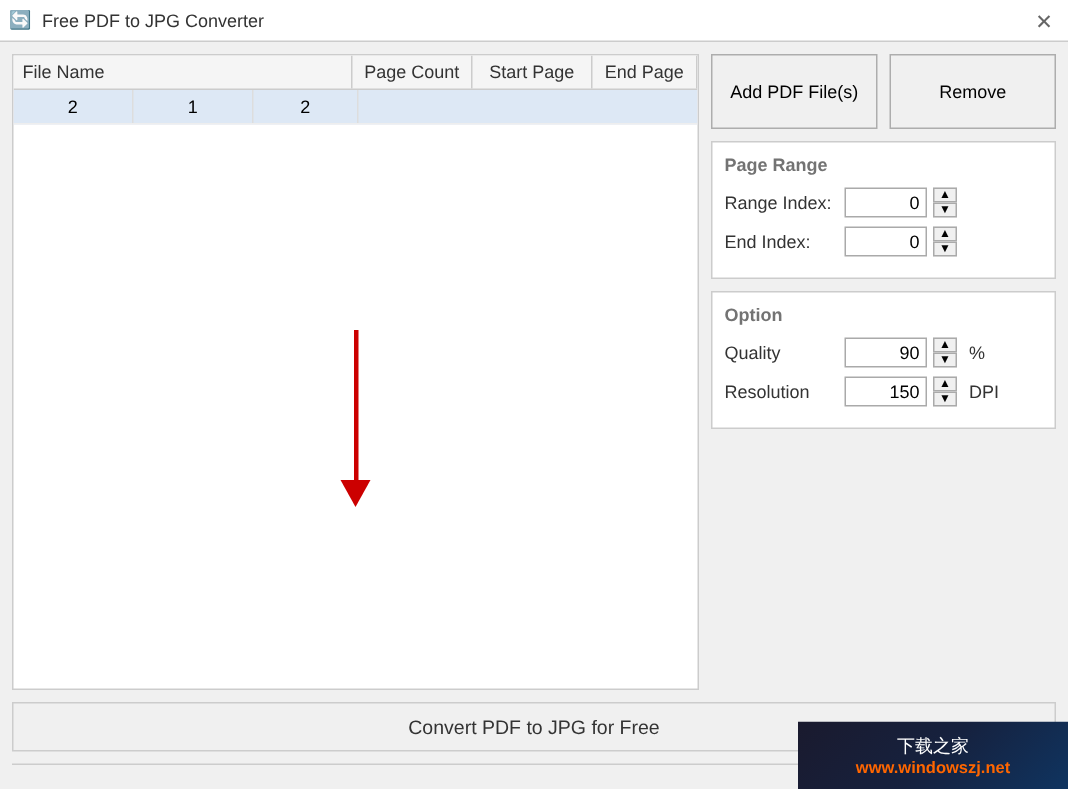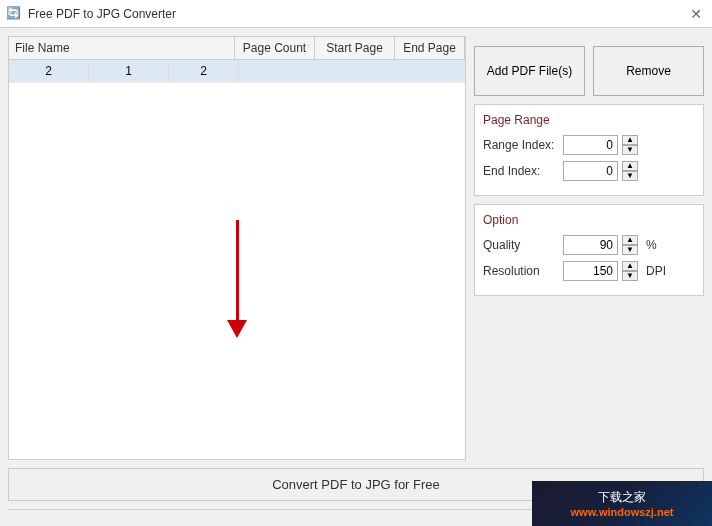--- a/index.html
+++ b/index.html
@@ -49,34 +49,34 @@
       width: 3px; height: 100px; background: #cc0000;
     }
     .arrow-head {
       width: 0; height: 0;
       border-left: 10px solid transparent;
       border-right: 10px solid transparent;
       border-top: 18px solid #cc0000;
     }
 
     
-    .right-panel { width: 230px; display: flex; flex-direction: column; gap: 8px; margin-top: 10px; }
+    .right-panel { width: 230px; display: flex; flex-direction: column; gap: 8px; }
 
     .top-buttons { display: flex; gap: 8px; }
     .btn-add {
       flex: 1; padding: 5px 10px; background: #f0f0f0; border: 1px solid #adadad;
       cursor: pointer; font-size: 12px; color: #000;
     }
     .btn-remove {
       flex: 1; padding: 17px 10px; background: #f0f0f0; border: 1px solid #adadad;
       cursor: pointer; font-size: 12px; color: #000;
     }
 
     .section-box { border: 1px solid #ccc; padding: 8px; background: #fff; }
-    .section-title { font-weight: normal; margin-bottom: 8px; color: #7f1d1d; }
+    .section-title { font-weight: bold; margin-bottom: 8px; color: #737373; }
 
     .form-row { display: flex; align-items: center; margin-bottom: 6px; }
     .form-label { width: 80px; color: #333; }
     .spin-wrapper { display: flex; align-items: center; gap: 4px; }
     .spin-input {
       width: 55px; padding: 2px 4px; border: 1px solid #aaa; text-align: right; font-size: 12px;
     }
     .spin-buttons { display: flex; flex-direction: column; }
     .spin-btn {
       width: 16px; height: 10px; background: #f0f0f0; border: 1px solid #aaa;

